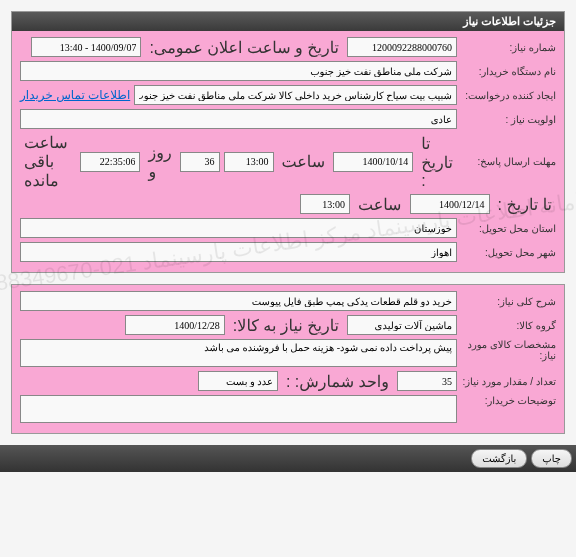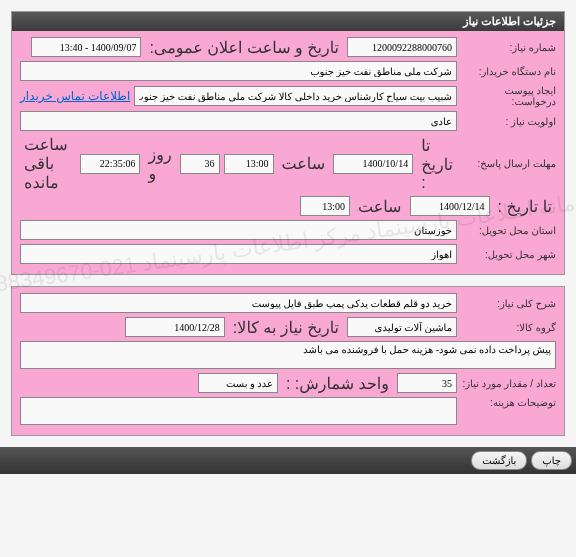--- a/index.html
+++ b/index.html
@@ -126,21 +126,21 @@
       <span class="label-sm">تاریخ و ساعت اعلان عمومی:</span>
       <input type="text" class="w-110" value="1400/09/07 - 13:40" style="">
     </div>
 
     <div class="row">
       <span class="label">نام دستگاه خریدار:</span>
       <input type="text" class="flex1" value="شرکت ملي مناطق نفت خيز جنوب" style="">
     </div>
 
     <div class="row">
-      <span class="label">ایجاد پیوست درخواست:</span>
+      <span class="label">ایجاد کننده درخواست:</span>
       <input type="text" class="flex1" value="شبيب بيت سياح کارشناس خريد داخلی کالا شرکت ملي مناطق نفت خيز جنوب" style="">
       <span class="link">اطلاعات تماس خریدار</span>
     </div>
 
     <div class="row">
       <span class="label">اولویت نیاز :</span>
       <input type="text" class="flex1" value="عادی" style="">
     </div>
 
     <div class="row">
@@ -184,32 +184,33 @@
     </div>
 
     <div class="row">
       <span class="label">گروه کالا:</span>
       <input type="text" class="w-110" value="ماشین آلات تولیدی" style="">
       <span class="label-sm">تاریخ نیاز به کالا:</span>
       <input type="text" class="w-100" value="1400/12/28" style="">
     </div>
 
     <div class="row" style="align-items:flex-start;">
+      <span class="label">مشخصات کالای مورد نیاز:</span>
       <textarea rows="2" style="">پیش پرداخت داده نمی شود- هزینه حمل با فروشنده می باشد</textarea>
     </div>
 
     <div class="row">
       <span class="label">تعداد / مقدار مورد نیاز:</span>
       <input type="text" class="w-60" value="35" style="">
       <span class="label-sm">واحد شمارش: :</span>
       <input type="text" class="w-80" value="عدد و بست" style="">
     </div>
 
     <div class="row" style="align-items:flex-start;">
-      <span class="label">توضیحات هزینه:</span>
+      <span class="label">توضیحات خریدار:</span>
       <textarea rows="2" style=""></textarea>
     </div>
 
   </div>
 </div>
 
 <div class="btn-bar">
   <button class="btn">چاپ</button>
   <button class="btn">بازگشت</button>
 </div>

